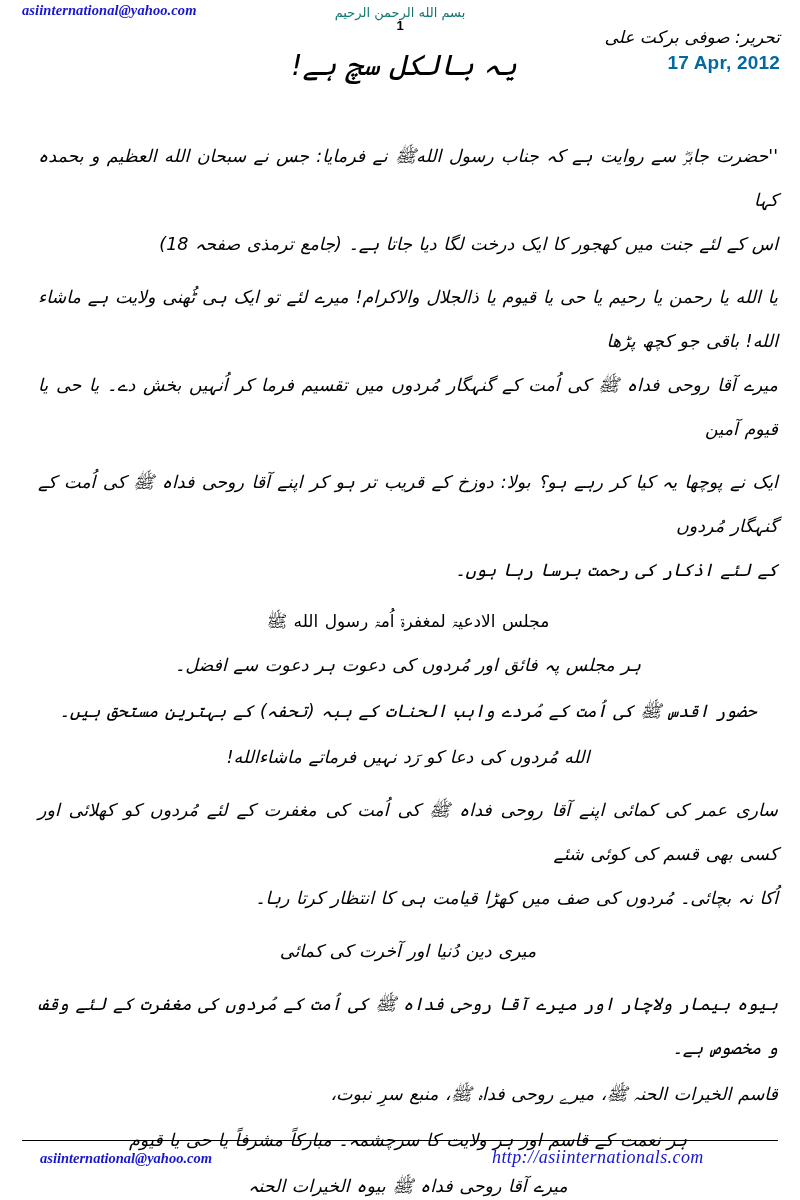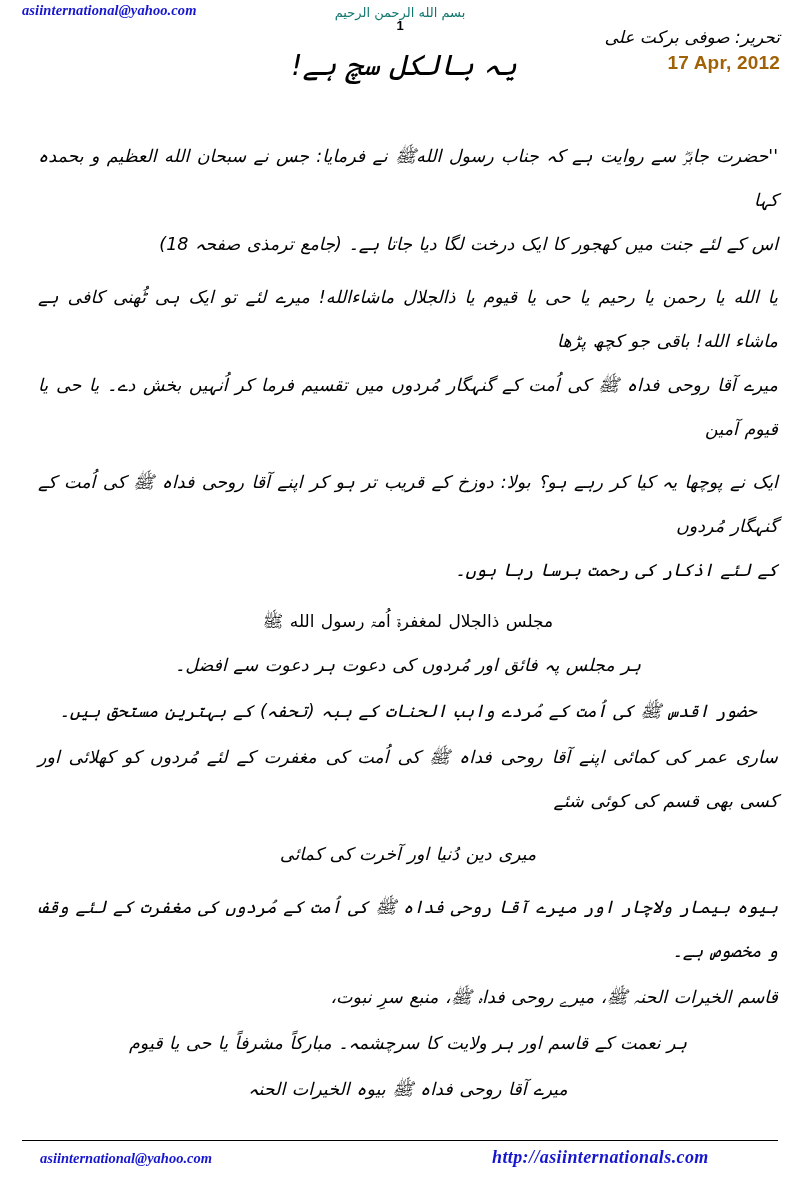--- a/index.html
+++ b/index.html
@@ -85,21 +85,21 @@
     color: #000;
     font-style: italic;
     white-space: nowrap;
   }
   .hdr-date {
     display: block;
     direction: ltr;
     font-family: "Liberation Sans", sans-serif;
     font-size: 19px;
     font-weight: 700;
-    color: #a16207;
+    color: #0369a1;
     margin-top: 3px;
     letter-spacing: 0.2px;
   }
   .doc-title {
     position: absolute;
     left: 8px;
     right: 0;
     top: 48px;
     text-align: center;
     direction: rtl;
@@ -170,21 +170,21 @@
     font-style: italic;
     font-weight: 700;
     font-size: 14.5px;
     color: #1616cf;
     white-space: nowrap;
     margin-left: 18px;
   }
   .ftr-url {
     font-family: "Liberation Serif", "DejaVu Serif", serif;
     font-style: italic;
-    font-weight: 700;
+    font-weight: 400;
     font-size: 18px;
     color: #1616cf;
     white-space: nowrap;
     margin-left: 280px;
     letter-spacing: 0.4px;
   }
 </style>
 </head>
 <body>
 
@@ -209,47 +209,51 @@
 
   <div class="doc-body">
 
     <p class="para">
       <span>''حضرت جابرؓ سے روایت ہے کہ جناب رسول اللهﷺ نے فرمایا: جس نے سبحان الله العظیم و بحمدہ کہا</span>
       <br>
       <span>اس کے لئے جنت میں کھجور کا ایک درخت لگا دیا جاتا ہے۔ (جامع ترمذی صفحہ 18)</span>
     </p>
 
     <p class="para">
-      <span>یا الله یا رحمن یا رحیم یا حی یا قیوم یا ذالجلال ماشاءالله! میرے لئے تو ایک ہی ٹُھنی کافی ہے ماشاء الله! باقی جو کچھ پڑھا</span>
+      <span>یا الله یا رحمن یا رحیم یا حی یا قیوم یا ذالجلال والاکرام! میرے لئے تو ایک ہی ٹُھنی ولایت ہے ماشاء الله! باقی جو کچھ پڑھا</span>
       <br>
       <span>میرے آقا روحی فداہ ﷺ کی اُمت کے گنہگار مُردوں میں تقسیم فرما کر اُنہیں بخش دے۔ یا حی یا قیوم آمین</span>
     </p>
 
     <p class="para">
       <span>ایک نے پوچھا یہ کیا کر رہے ہو؟ بولا: دوزخ کے قریب تر ہو کر اپنے آقا روحی فداہ ﷺ کی اُمت کے گنہگار مُردوں</span>
       <br>
       <span>کے لئے اذکار کی رحمت برسا رہا ہوں۔</span>
     </p>
 
     <p class="para center arabic tight">
-      <span>مجلس ذالجلال لمغفرۃ اُمۃ رسول الله ﷺ</span>
+      <span>مجلس الادعیۃ لمغفرۃ اُمۃ رسول الله ﷺ</span>
     </p>
 
     <p class="para center tight">
       <span>ہر مجلس پہ فائق اور مُردوں کی دعوت ہر دعوت سے افضل۔</span>
     </p>
 
     <p class="para center tight">
       <span>حضور اقدس ﷺ کی اُمت کے مُردے واہب الحنات کے ہبہ (تحفہ) کے بہترین مستحق ہیں۔</span>
     </p>
 
+    <p class="para center">
+      <span>الله مُردوں کی دعا کو رَد نہیں فرماتے ماشاءالله!</span>
+    </p>
 
     <p class="para">
       <span>ساری عمر کی کمائی اپنے آقا روحی فداہ ﷺ کی اُمت کی مغفرت کے لئے مُردوں کو کھلائی اور کسی بھی قسم کی کوئی شئے</span>
       <br>
+      <span>اُکا نہ بچائی۔ مُردوں کی صف میں کھڑا قیامت ہی کا انتظار کرتا رہا۔</span>
     </p>
 
     <p class="para center">
       <span>میری دین دُنیا اور آخرت کی کمائی</span>
     </p>
 
     <p class="para tight">
       <span>بیوہ بیمار ولاچار اور میرے آقا روحی فداہ ﷺ کی اُمت کے مُردوں کی مغفرت کے لئے وقف و مخصوص ہے۔</span>
     </p>
 

